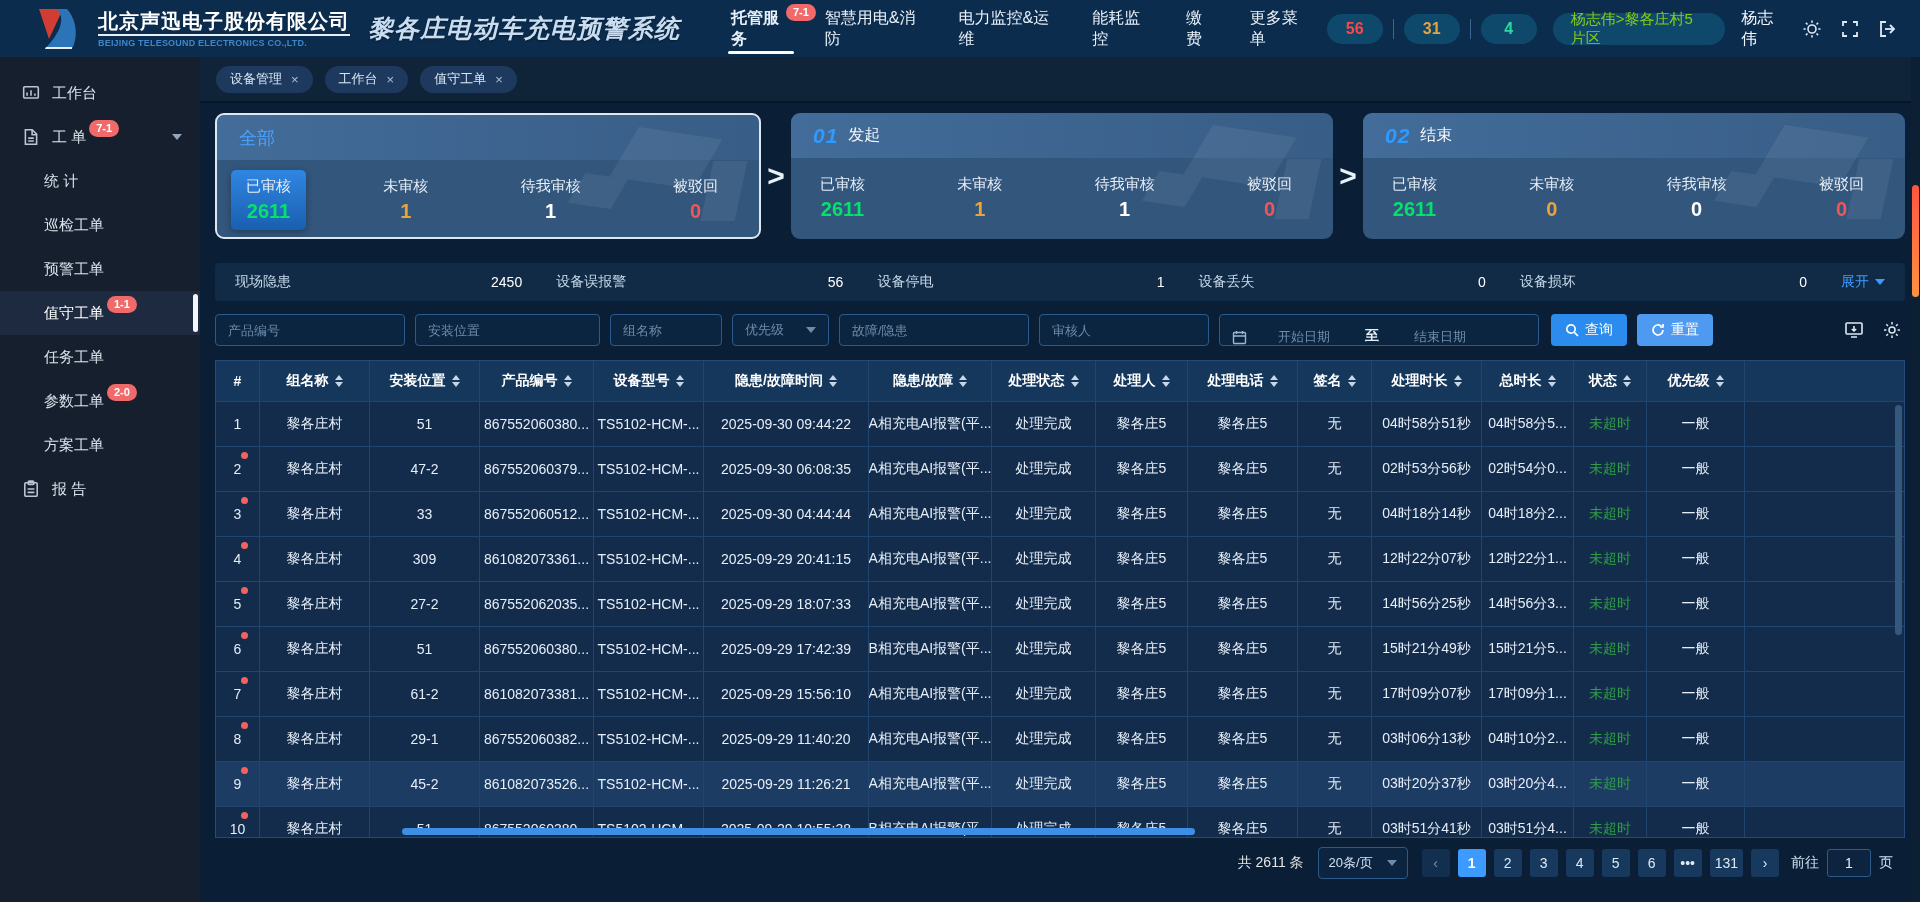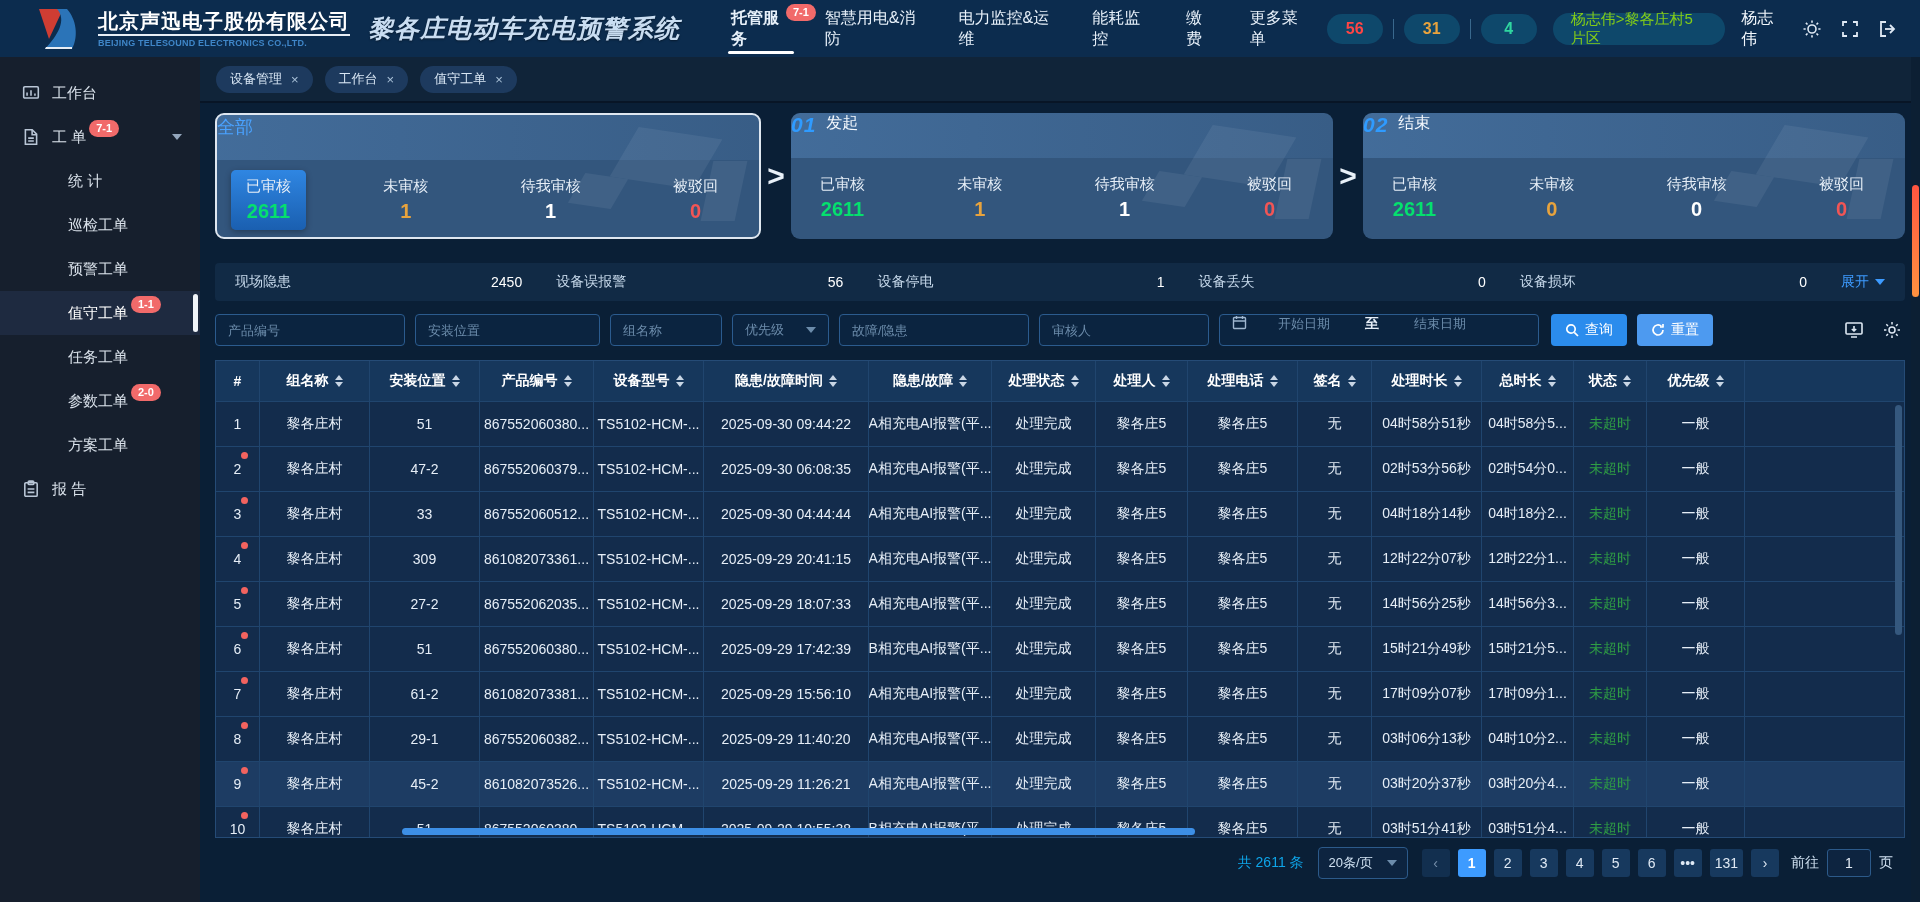--- a/index.html
+++ b/index.html
@@ -25,39 +25,39 @@
   .counter-div{width:1px;height:20px;background:#39688d;margin:0 10px;}
   .scope-pill{margin-left:16px;height:32px;border-radius:16px;background:#0e486b;display:flex;align-items:center;padding:0 18px;font-size:15px;color:#84cc16;cursor:pointer;}
   .username{margin-left:16px;font-size:16px;color:#f2f7fc;}
   .hdr-icon{margin-left:18px;width:22px;height:22px;display:flex;align-items:center;justify-content:center;cursor:pointer;color:#dfe9f4;}
   .hdr-icon svg{display:block;}
 
   
   .sidebar{position:absolute;left:0;top:57px;width:200px;height:845px;background:#161f2d;padding-top:14px;box-sizing:border-box;}
   .side-item{position:relative;display:flex;align-items:center;height:44px;font-size:15px;color:#d9e1ea;cursor:pointer;}
   .side-item.lvl1{padding-left:22px;}
-  .side-item.lvl2{padding-left:68px;}
+  .side-item.lvl2{padding-left:44px;}
   .side-item .s-icon{width:18px;height:18px;margin-right:12px;flex:none;color:#b9c6d6;}
   .side-item.active{background:#1e2a40;color:#ffffff;}
   .side-badge{margin-left:3px;transform:translateY(-9px);}
   .side-caret{position:absolute;right:18px;width:0;height:0;border-left:5px solid transparent;border-right:5px solid transparent;border-top:6px solid #93a6bc;}
   .side-thumb{position:absolute;right:2px;top:3px;bottom:3px;width:5px;border-radius:3px;background:#f2f5f9;}
 
   
   .main{position:absolute;left:200px;top:57px;width:1720px;height:845px;}
   .tabstrip{height:46px;background:#102439;border-bottom:2px solid #081526;display:flex;align-items:center;padding-left:16px;box-sizing:border-box;}
   .tab-pill{display:flex;align-items:center;height:27px;border-radius:14px;background:#1d3a5e;padding:0 14px;margin-right:12px;font-size:13px;color:#d8e6f4;cursor:pointer;}
   .tab-close{margin-left:9px;font-size:13px;color:#a9c1d8;cursor:pointer;}
   .content{padding:0 15px;}
 
   
   .cards{margin-top:10px;display:flex;align-items:stretch;height:126px;}
   .card{position:relative;flex:1;background:#33567d;border-radius:9px;overflow:hidden;box-sizing:border-box;cursor:pointer;}
   .card.selected{border:2px solid #dfe7f0;}
-  .card-head{height:45px;display:flex;align-items:flex-start;background:linear-gradient(90deg,rgba(92,144,200,.38),rgba(92,144,200,.12));}
+  .card-head{height:45px;display:flex;align-items:center;padding-left:22px;background:linear-gradient(90deg,rgba(92,144,200,.38),rgba(92,144,200,.12));}
   .card-title-all{font-size:18px;color:#4aa2ff;}
   .card-num{font-size:21px;font-weight:bold;font-style:italic;color:#2f9bff;margin-right:10px;letter-spacing:1px;}
   .card-title{font-size:16px;color:#f2f7fc;}
   .card-stats{display:flex;justify-content:space-between;align-items:center;padding:10px 26px 0 14px;}
   .stat{text-align:center;padding:7px 15px;border-radius:5px;}
   .stat.hl{background:linear-gradient(180deg,#2f86e2 0%,#1a5fb0 100%);box-shadow:0 2px 6px rgba(0,0,0,.3);}
   .stat-label{font-size:15px;color:#e6eef7;margin-bottom:4px;white-space:nowrap;}
   .stat-value{font-size:20px;font-weight:bold;}
   .card-sep{width:30px;display:flex;align-items:center;justify-content:center;font-size:30px;font-weight:bold;color:#e9f1f9;flex:none;}
   .deco{position:absolute;right:18px;top:6px;width:260px;height:115px;opacity:.07;pointer-events:none;}
@@ -73,21 +73,21 @@
   .sum-value{margin-left:auto;margin-right:34px;font-size:14px;color:#ffffff;}
   .expand-link{display:flex;align-items:center;color:#3d9bff;font-size:14px;cursor:pointer;flex:none;}
   .expand-caret{margin-left:6px;width:0;height:0;border-left:5px solid transparent;border-right:5px solid transparent;border-top:6px solid #3d9bff;}
 
   
   .filters{margin-top:13px;display:flex;align-items:center;}
   .f-input{height:32px;background:#0b2440;border:1px solid #2b5b8e;border-radius:4px;color:#d8e6f4;font-size:13px;padding:0 12px;box-sizing:border-box;margin-right:10px;outline:none;font-family:inherit;}
   .f-input::placeholder{color:#6c8cab;}
   .f-select{display:flex;align-items:center;height:32px;background:#0b2440;border:1px solid #2b5b8e;border-radius:4px;color:#6c8cab;font-size:13px;padding:0 12px;box-sizing:border-box;margin-right:10px;cursor:pointer;}
   .f-select .sel-caret{margin-left:22px;width:0;height:0;border-left:5px solid transparent;border-right:5px solid transparent;border-top:6px solid #6c8cab;}
-  .f-date{display:flex;align-items:flex-start;height:32px;background:#0b2440;border:1px solid #2b5b8e;border-radius:4px;padding:0 12px;box-sizing:border-box;margin-right:12px;width:320px;}
+  .f-date{display:flex;align-items:flex-end;height:32px;background:#0b2440;border:1px solid #2b5b8e;border-radius:4px;padding:0 12px;box-sizing:border-box;margin-right:12px;width:320px;}
   .f-date input{background:transparent;border:none;outline:none;color:#d8e6f4;font-size:13px;width:110px;text-align:center;font-family:inherit;}
   .f-date input::placeholder{color:#6c8cab;}
   .date-sep{color:#e6eef7;font-size:14px;font-weight:bold;margin:0 4px;}
   .btn{display:flex;align-items:center;justify-content:center;height:32px;border-radius:4px;border:none;color:#fff;font-size:14px;padding:0 14px;cursor:pointer;margin-right:10px;font-family:inherit;}
   .btn svg{margin-right:6px;}
   .btn-search{background:#2b8ced;}
   .btn-reset{background:#4d9af0;}
   .f-icons{margin-left:auto;display:flex;align-items:center;}
   .f-icon{width:26px;height:26px;display:flex;align-items:center;justify-content:center;color:#dfe9f4;cursor:pointer;margin-left:12px;font-size:19px;}
 
@@ -102,21 +102,21 @@
   .tcell.fill{flex:1;border-right:none;}
   .sort{display:inline-flex;flex-direction:column;margin-left:6px;cursor:pointer;}
   .sort .up{width:0;height:0;border-left:4px solid transparent;border-right:4px solid transparent;border-bottom:5px solid #c9d6e5;margin-bottom:2px;}
   .sort .down{width:0;height:0;border-left:4px solid transparent;border-right:4px solid transparent;border-top:5px solid #c9d6e5;}
   .rowdot{position:absolute;top:5px;left:calc(50% + 3px);width:7px;height:7px;border-radius:50%;background:#f2635f;}
   .hscroll-thumb{position:absolute;bottom:2px;left:11%;width:47%;height:7px;border-radius:4px;background:#3d8fe6;cursor:pointer;z-index:3;}
   .vscroll-thumb{position:absolute;right:2px;top:44px;width:7px;height:230px;border-radius:4px;background:#35587e;cursor:pointer;z-index:3;}
 
   
   .pagination{margin-top:8px;height:34px;display:flex;align-items:center;justify-content:flex-end;padding-right:12px;}
-  .pg-total{font-size:14px;color:#0ea5e9;margin-right:14px;}
+  .pg-total{font-size:14px;color:#e5e5e5;margin-right:14px;}
   .pg-select{display:flex;align-items:center;height:30px;border:1px solid #2c5a8a;border-radius:4px;background:#0d2440;color:#cfe0f0;font-size:13px;padding:0 10px;cursor:pointer;margin-right:14px;}
   .pg-select .sel-caret{margin-left:14px;width:0;height:0;border-left:5px solid transparent;border-right:5px solid transparent;border-top:6px solid #6c8cab;}
   .pg-btn{min-width:28px;height:28px;border-radius:3px;background:#17395e;color:#dfe9f4;font-size:14px;display:flex;align-items:center;justify-content:center;margin-right:8px;cursor:pointer;padding:0 5px;box-sizing:border-box;}
   .pg-btn.active{background:#3d9bff;color:#fff;font-weight:bold;}
   .pg-btn.nav-dis{color:#77900;color:#7790ab;background:#122f4f;}
   .pg-goto{font-size:14px;color:#cfe0f0;margin:0 8px 0 4px;}
   .pg-input{width:44px;height:28px;border:1px solid #2c5a8a;border-radius:3px;background:#0d2440;color:#e6eef7;font-size:14px;text-align:center;outline:none;font-family:inherit;box-sizing:border-box;}
   .pg-unit{font-size:14px;color:#cfe0f0;margin-left:8px;}
 
   

